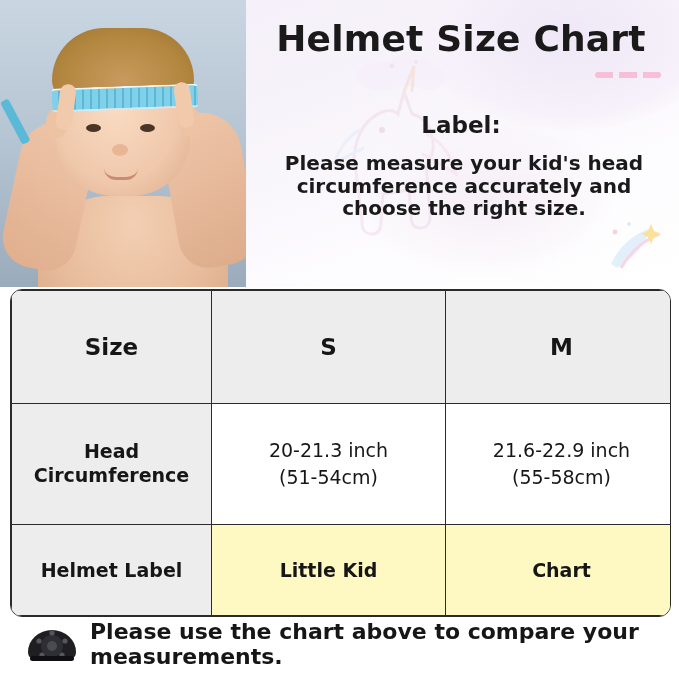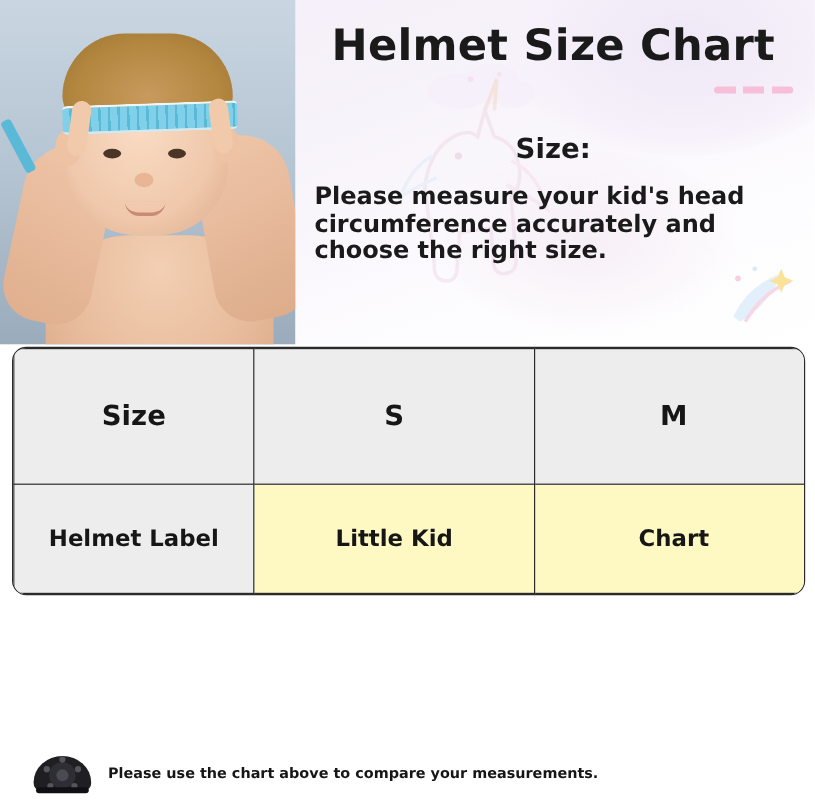--- a/index.html
+++ b/index.html
@@ -208,21 +208,21 @@
     color: #1a1a1a;
   }
   .note-body {
     position: absolute;
     left: 262px; top: 152px;
     width: 404px;
     font-size: 20px;
     font-weight: bold;
     line-height: 1.13;
     color: #1a1a1a;
-    text-align: left;
+    text-align: center;
   }
 
   
   .table-wrap {
     position: absolute;
     left: 10px; top: 289px;
     width: 659px;
     border: 1px solid #2b2b2b;
     border-radius: 12px;
     overflow: hidden;
@@ -267,21 +267,21 @@
     padding-left: 24px;
     box-sizing: border-box;
   }
   .helmet-icon {
     width: 56px; height: 44px;
     position: relative;
     flex: 0 0 auto;
     margin-right: 10px;
   }
   .footer-text {
-    font-size: 12px;
+    font-size: 22px;
     font-weight: bold;
     color: #161616;
   }
 </style>
 </head>
 <body>
 
 <div class="page">
 
   <div class="top">
@@ -328,31 +328,45 @@
       <path d="M8 46 q12-26 40-36 q-10 26-34 40 z" fill="#cfe6f7" opacity="0.8"></path>
       <path d="M18 50 q14-24 38-34" fill="none" stroke="#f6c9de" stroke-width="3"></path>
       <path d="M48 6 l3 7 l7 3 l-7 3 l-3 7 l-3-7 l-7-3 l7-3 z" fill="#f8d977"></path>
       <circle cx="12" cy="14" r="2.4" fill="#f5c2da"></circle>
       <circle cx="26" cy="6" r="2" fill="#cfe6f7"></circle>
     </svg>
 
     <div class="dash-line"></div>
 
     <div class="title">Helmet Size Chart</div>
-    <div class="note-label">Size:</div>
+    <div class="note-label">Label:</div>
     <div class="note-body">Please measure your kid's head circumference accurately and choose the right size.</div>
   </div>
 
   <div class="table-wrap">
     <table>
       <tbody>
         <tr class="row-head">
           <td class="col-label">Size</td>
           <td class="col-s">S</td>
           <td class="col-m">M</td>
+        </tr>
+        <tr class="row-circ">
+          <td class="col-label">
+            <span class="cell-line2">Head</span>
+            <span class="cell-line2">Circumference</span>
+          </td>
+          <td class="col-s">
+            <span class="cell-line2">20-21.3 inch</span>
+            <span class="cell-line2">(51-54cm)</span>
+          </td>
+          <td class="col-m">
+            <span class="cell-line2">21.6-22.9 inch</span>
+            <span class="cell-line2">(55-58cm)</span>
+          </td>
         </tr>
         <tr class="row-helmet">
           <td class="col-label">Helmet Label</td>
           <td class="col-s">Little Kid</td>
           <td class="col-m">Chart</td>
         </tr>
       </tbody>
     </table>
   </div>
 

